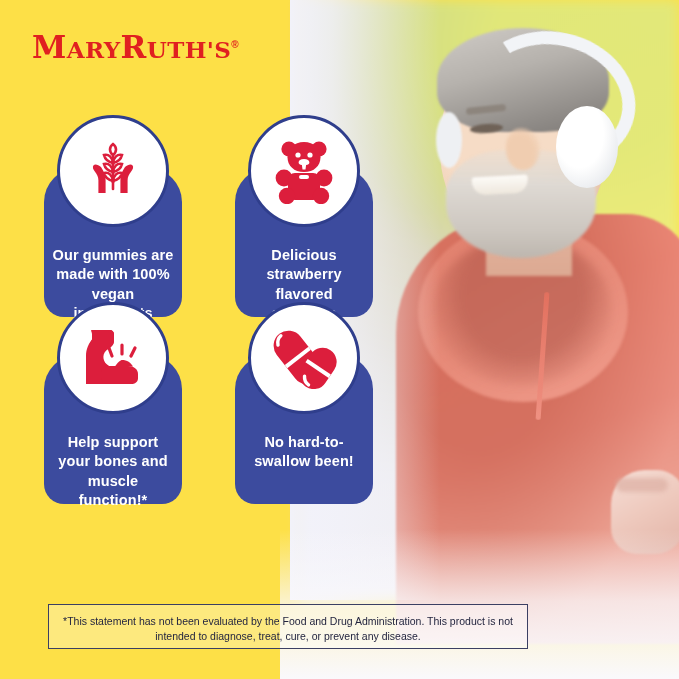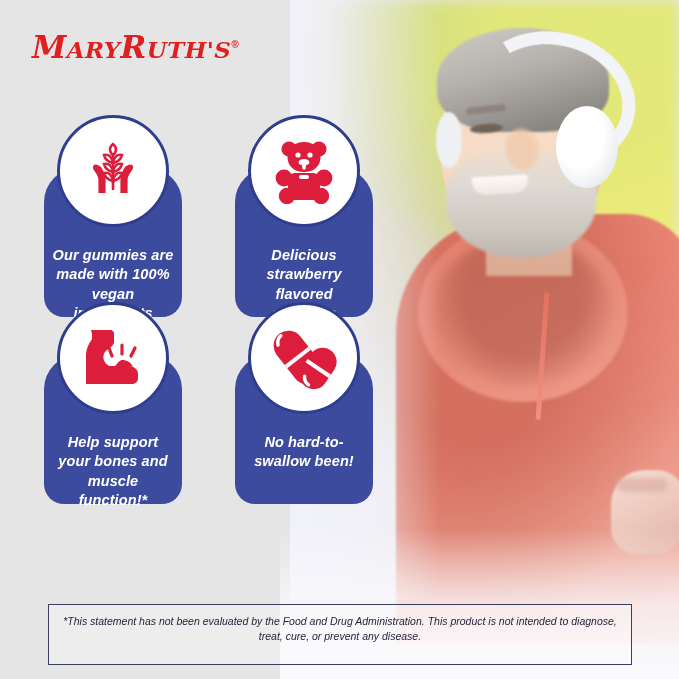--- a/index.html
+++ b/index.html
@@ -9,22 +9,21 @@
   }
   body {
     font-family: "Liberation Sans", sans-serif;
   }
 
   #page {
     position: relative;
     width: 679px;
     height: 679px;
     overflow: hidden;
-    background: #e5e5e5;
-    font-style: italic;
+    background: #fde047;
   }
 
   
   .photo-layer {
     position: absolute;
     inset: 0;
     overflow: hidden;
   }
   
   .bokeh {
@@ -310,25 +309,25 @@
     font-weight: 700;
     line-height: 1.33;
     letter-spacing: 0.1px;
   }
 
   
   .disclaimer {
     position: absolute;
     left: 48px;
     top: 604px;
-    width: 584px;
+    width: 480px;
     box-sizing: border-box;
     border: 1px solid #3B3F63;
     background: rgba(255,255,255,0.30);
-    padding: 9px 14px 20px;
+    padding: 9px 14px 4px;
     text-align: center;
     color: #23253F;
     font-size: 10.5px;
     line-height: 1.45;
   }
 </style>
 </head>
 <body>
 
 <div id="page">

